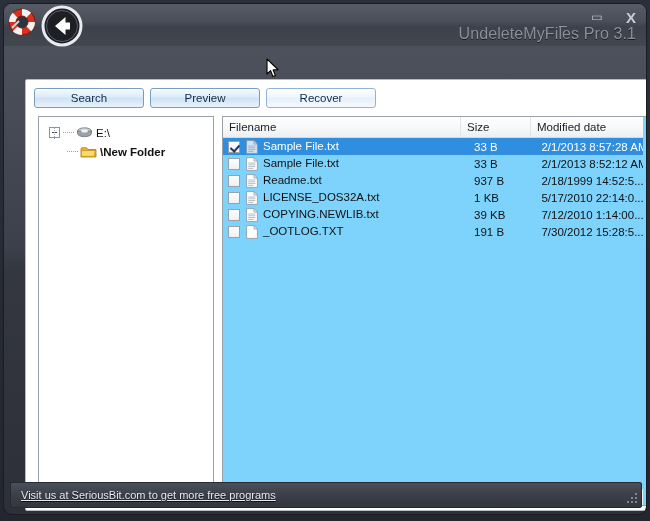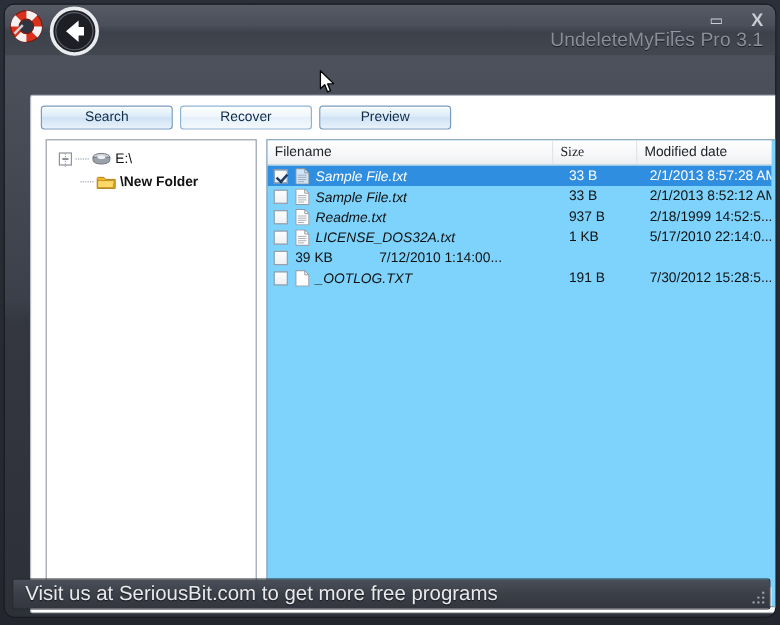--- a/index.html
+++ b/index.html
@@ -200,21 +200,21 @@
   }
   .hcell {
     display: flex;
     align-items: center;
     padding-left: 6px;
     border-right: 1px solid #e2e5e8;
     cursor: pointer;
     height: 100%;
   }
   .hcell.c0 { width: 238px; }
-  .hcell.c1 { width: 70px; font-family: Liberation Serif, serif; }
+  .hcell.c1 { width: 70px; }
   .hcell.c2 { width: 112px; border-right: none; }
 
   .rows {
     position: absolute;
     left: 0; top: 21px;
     width: 420px;
     bottom: 16px;
     overflow: hidden;
   }
   .row {
@@ -240,25 +240,24 @@
     content: "";
     position: absolute;
     left: 3px; top: 1px;
     width: 4px; height: 7px;
     border: solid #1b3a5c;
     border-width: 0 2px 2px 0;
     transform: rotate(42deg);
   }
   .filecell {
     display: flex;
-    align-items: flex-end;
+    align-items: flex-start;
     width: 238px;
     overflow: hidden;
     white-space: nowrap;
-    font-style: italic;
   }
   .icon-doc { width: 12px; height: 14px; margin-left: 6px; flex: 0 0 auto; }
   .fname { margin-left: 5px; }
 
   .sizecell { width: 70px; padding-left: 6px; white-space: nowrap; }
   .datecell { width: 112px; padding-left: 6px; white-space: nowrap; overflow: hidden; }
 
   
   .hscroll {
     position: absolute;
@@ -328,23 +327,24 @@
     left: 6px; bottom: 6px;
     width: 632px; height: 26px;
     background: linear-gradient(180deg, #4a4f59 0%, #3b3f48 50%, #33363e 100%);
     border: 1px solid #272a31;
     border-radius: 2px;
     display: flex;
     align-items: center;
   }
   .status-text {
     margin-left: 10px;
-    font-size: 17px;
+    font-size: 11px;
     color: #e8eaee;
     text-shadow: 0 1px 1px rgba(0,0,0,0.7);
+    text-decoration: underline;
   }
   .grip {
     position: absolute;
     right: 4px; bottom: 4px;
     width: 12px; height: 12px;
   }
   .grip i {
     position: absolute;
     width: 2px; height: 2px;
     background: #9aa0aa;
@@ -404,25 +404,25 @@
 
       <div class="win-title">UndeleteMyFiles Pro 3.1</div>
     </div>
 
     <div class="client">
 
       <div class="toolbar">
         <div class="tabbtn">
           <span>Search</span>
         </div>
+        <div class="tabbtn">
+          <span>Preview</span>
+        </div>
         <div class="tabbtn hover">
           <span>Recover</span>
-        </div>
-        <div class="tabbtn">
-          <span>Preview</span>
         </div>
       </div>
 
       <div class="treepanel">
         <div class="tree-root">
           <div class="tree-row">
             <span class="expander"></span>
             <span class="dotline"></span>
             <span class="icon-drive">
               <svg width="17" height="13" viewBox="0 0 17 13">
@@ -532,20 +532,33 @@
                       <line x1="2.2" y1="11.4" x2="7.4" y2="11.4"></line>
                     </g>
                   </svg></span>
                 <span class="fname">LICENSE_DOS32A.txt</span>
               </span>
               <span class="sizecell">1 KB</span>
               <span class="datecell">5/17/2010 22:14:0...</span>
             </div>
             <div class="row">
               <span class="cb"></span>
+              <span class="filecell">
+                <span class="icon-doc"><svg width="12" height="14" viewBox="0 0 12 14">
+                    <path d="M0.6 0.6 L8 0.6 L11.4 4 L11.4 13.4 L0.6 13.4 Z" fill="#ffffff" stroke="#8d939b" stroke-width="0.8"></path>
+                    <path d="M8 0.6 L8 4 L11.4 4" fill="none" stroke="#8d939b" stroke-width="0.8"></path>
+                    <g stroke="#9aa1ab" stroke-width="0.7">
+                      <line x1="2.2" y1="6" x2="9.4" y2="6"></line>
+                      <line x1="2.2" y1="7.8" x2="9.4" y2="7.8"></line>
+                      <line x1="2.2" y1="9.6" x2="9.4" y2="9.6"></line>
+                      <line x1="2.2" y1="11.4" x2="7.4" y2="11.4"></line>
+                    </g>
+                  </svg></span>
+                <span class="fname">COPYING.NEWLIB.txt</span>
+              </span>
               <span class="sizecell">39 KB</span>
               <span class="datecell">7/12/2010 1:14:00...</span>
             </div>
             <div class="row">
               <span class="cb"></span>
               <span class="filecell">
                 <span class="icon-doc"><svg width="12" height="14" viewBox="0 0 12 14">
                     <path d="M0.6 0.6 L8 0.6 L11.4 4 L11.4 13.4 L0.6 13.4 Z" fill="#ffffff" stroke="#8d939b" stroke-width="0.8"></path>
                     <path d="M8 0.6 L8 4 L11.4 4" fill="none" stroke="#8d939b" stroke-width="0.8"></path>
                   </svg></span>

